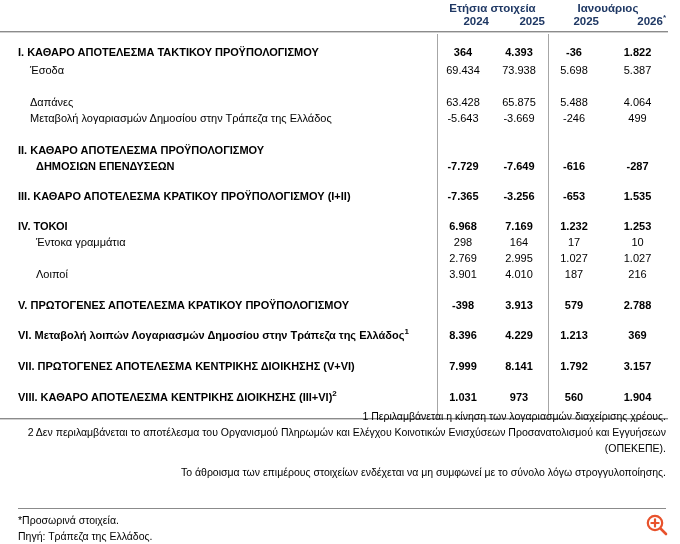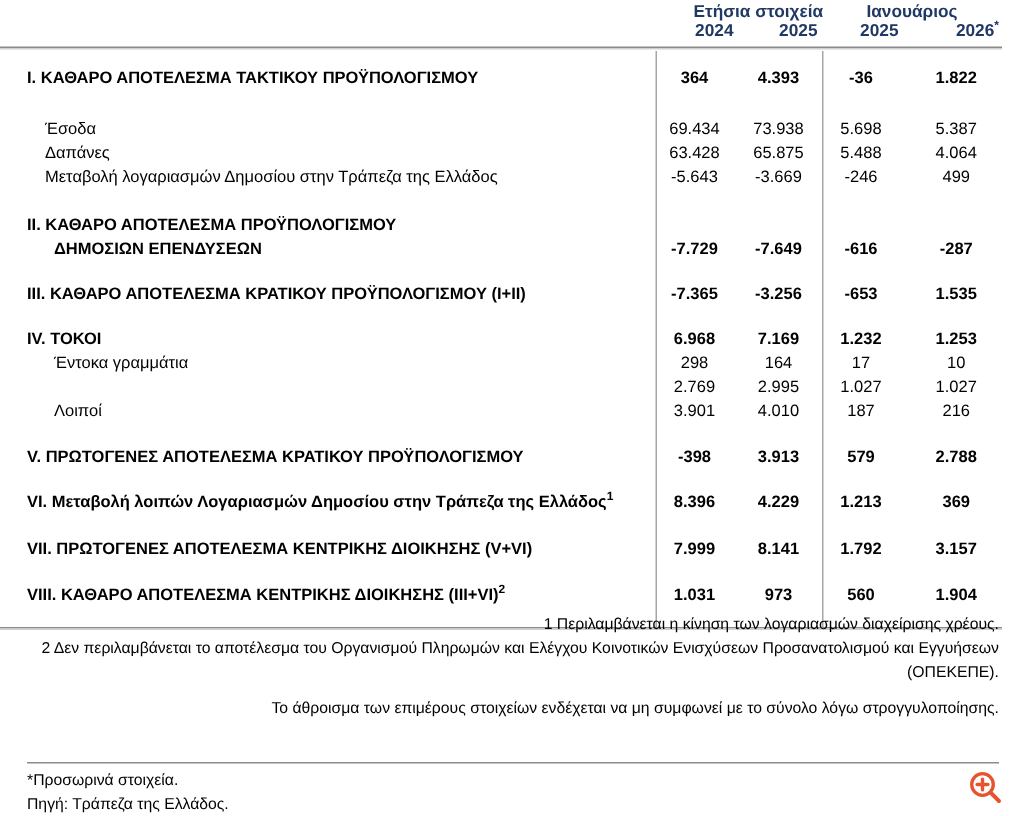--- a/index.html
+++ b/index.html
@@ -35,21 +35,21 @@
     height: 14px;
   }
   .group-label {
     position: absolute;
     font-size: 11.5px;
     font-weight: bold;
     color: #1f3864;
     text-align: center;
     white-space: nowrap;
   }
-  .group-annual { left: 450px; width: 111px; }
+  .group-annual { left: 437px; width: 111px; }
   .group-january { left: 548px; width: 120px; }
 
   .year-labels {
     position: absolute;
     top: 15px;
     left: 0;
     width: 668px;
     height: 14px;
   }
   .year-label {
@@ -216,21 +216,21 @@
     <div class="vline vline-2"></div>
 
     <div class="row" style="top:10px;">
       <div class="label bold">I. ΚΑΘΑΡΟ ΑΠΟΤΕΛΕΣΜΑ  ΤΑΚΤΙΚΟΥ ΠΡΟΫΠΟΛΟΓΙΣΜΟΥ</div>
       <div class="num bold c0">364</div>
       <div class="num bold c1">4.393</div>
       <div class="num bold c2">-36</div>
       <div class="num bold c3">1.822</div>
     </div>
 
-    <div class="row" style="top:44px;">
+    <div class="row" style="top:28px;">
       <div class="label indent">Έσοδα</div>
       <div class="num c0">69.434</div>
       <div class="num c1">73.938</div>
       <div class="num c2">5.698</div>
       <div class="num c3">5.387</div>
     </div>
 
     <div class="row" style="top:60px;">
       <div class="label indent">Δαπάνες</div>
       <div class="num c0">63.428</div>

